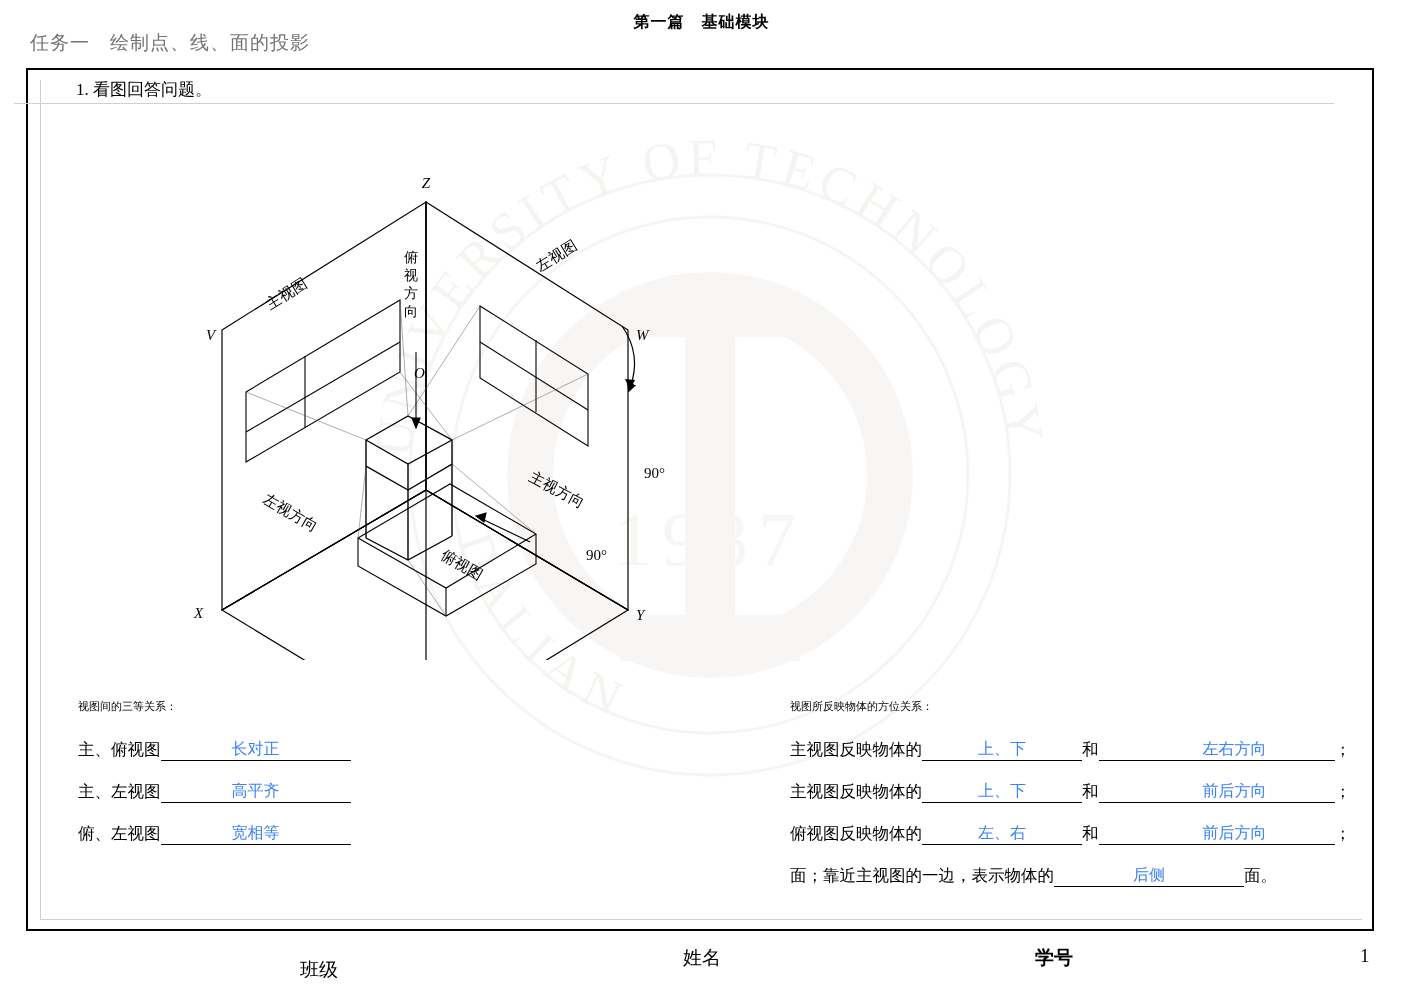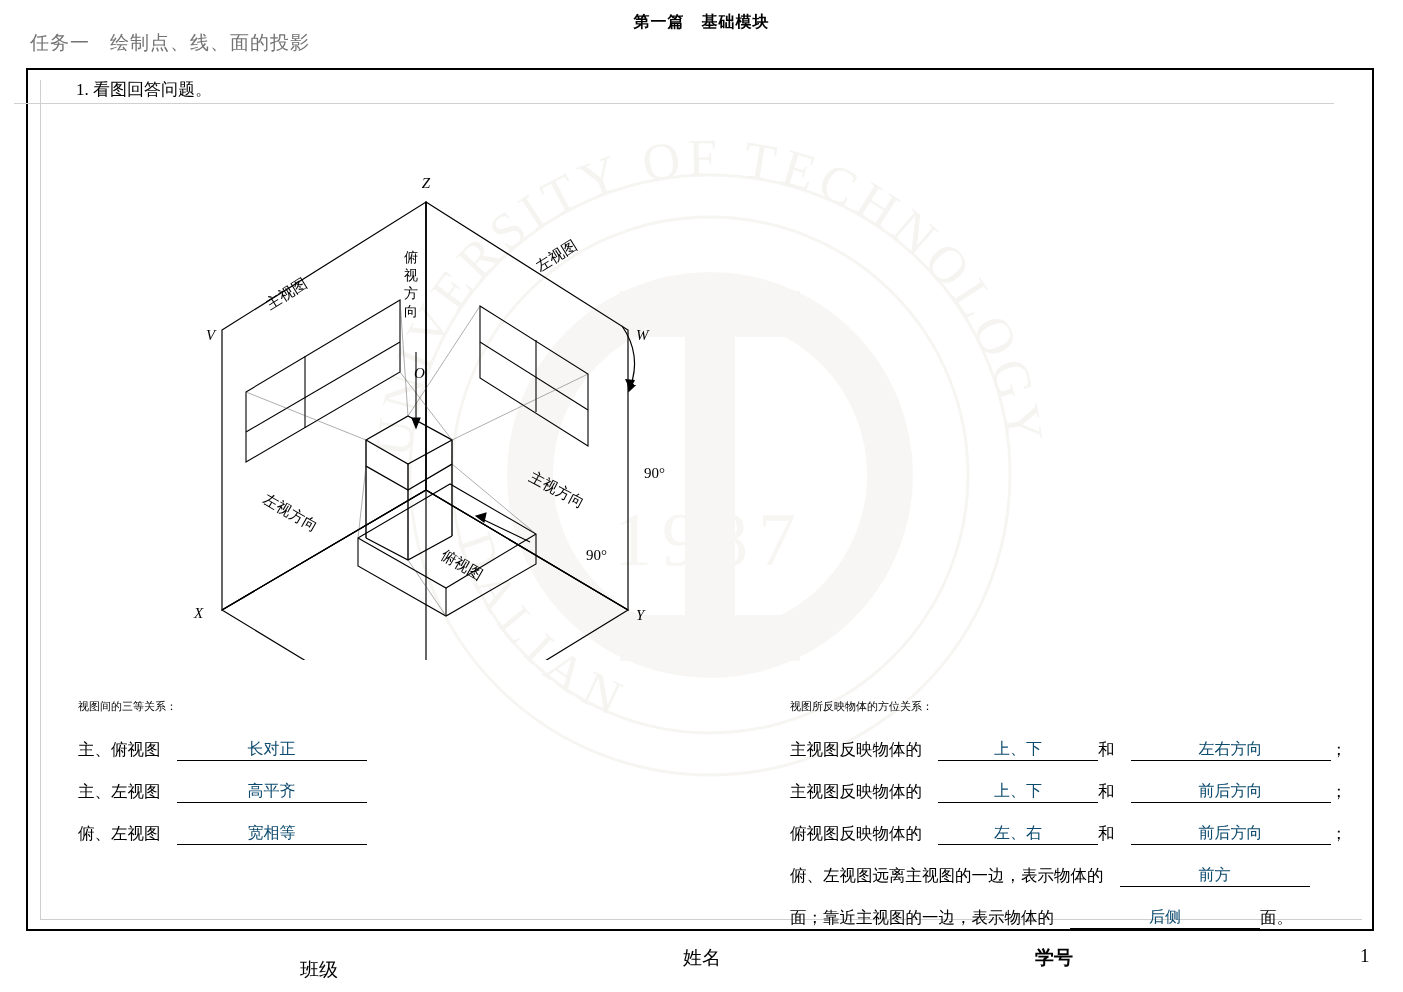--- a/index.html
+++ b/index.html
@@ -108,31 +108,30 @@
   }
   .ans-row {
     display: block;
     white-space: nowrap;
     margin-bottom: 6px;
   }
   .blank {
     display: inline-block;
     border-bottom: 1px solid #000;
     text-align: center;
-    color: #0c4a6e;
+    color: #3b82f6;
     font-size: 16px;
     line-height: 22px;
     vertical-align: baseline;
     position: relative;
     top: -1px;
-    margin-left: 16px;
   }
   .b-wide { width: 190px; }
   .b-mid  { width: 160px; font-family: Liberation Serif, serif; }
-  .b-long { width: 200px; }
+  .b-long { width: 200px; padding-left: 36px; }
 
   
   .footer {
     position: absolute;
     top: 945px;
     left: 0;
     width: 100%;
     font-size: 19px;
   }
   .footer span {
@@ -301,23 +300,20 @@
   <div class="ans-row">
     <span>主视图反映物体的</span><span class="blank b-mid">上、下</span><span>和</span><span class="blank b-long">左右方向</span><span>；</span>
   </div>
   <div class="ans-row">
     <span>主视图反映物体的</span><span class="blank b-mid">上、下</span><span>和</span><span class="blank b-long">前后方向</span><span>；</span>
   </div>
   <div class="ans-row">
     <span>俯视图反映物体的</span><span class="blank b-mid">左、右</span><span>和</span><span class="blank b-long">前后方向</span><span>；</span>
   </div>
   <div class="ans-row">
-    <span>俯、左视图远离主视图的一边，表示物体的</span><span class="blank b-wide">前方</span>
-  </div>
-  <div class="ans-row">
     <span>面；靠近主视图的一边，表示物体的</span><span class="blank b-wide">后侧</span><span>面。</span>
   </div>
 </div>
 
 <div class="footer">
   <span class="f-class">班级</span>
   <span class="f-name">姓名</span>
   <span class="f-id">学号</span>
   <span class="f-page">1</span>
 </div>

